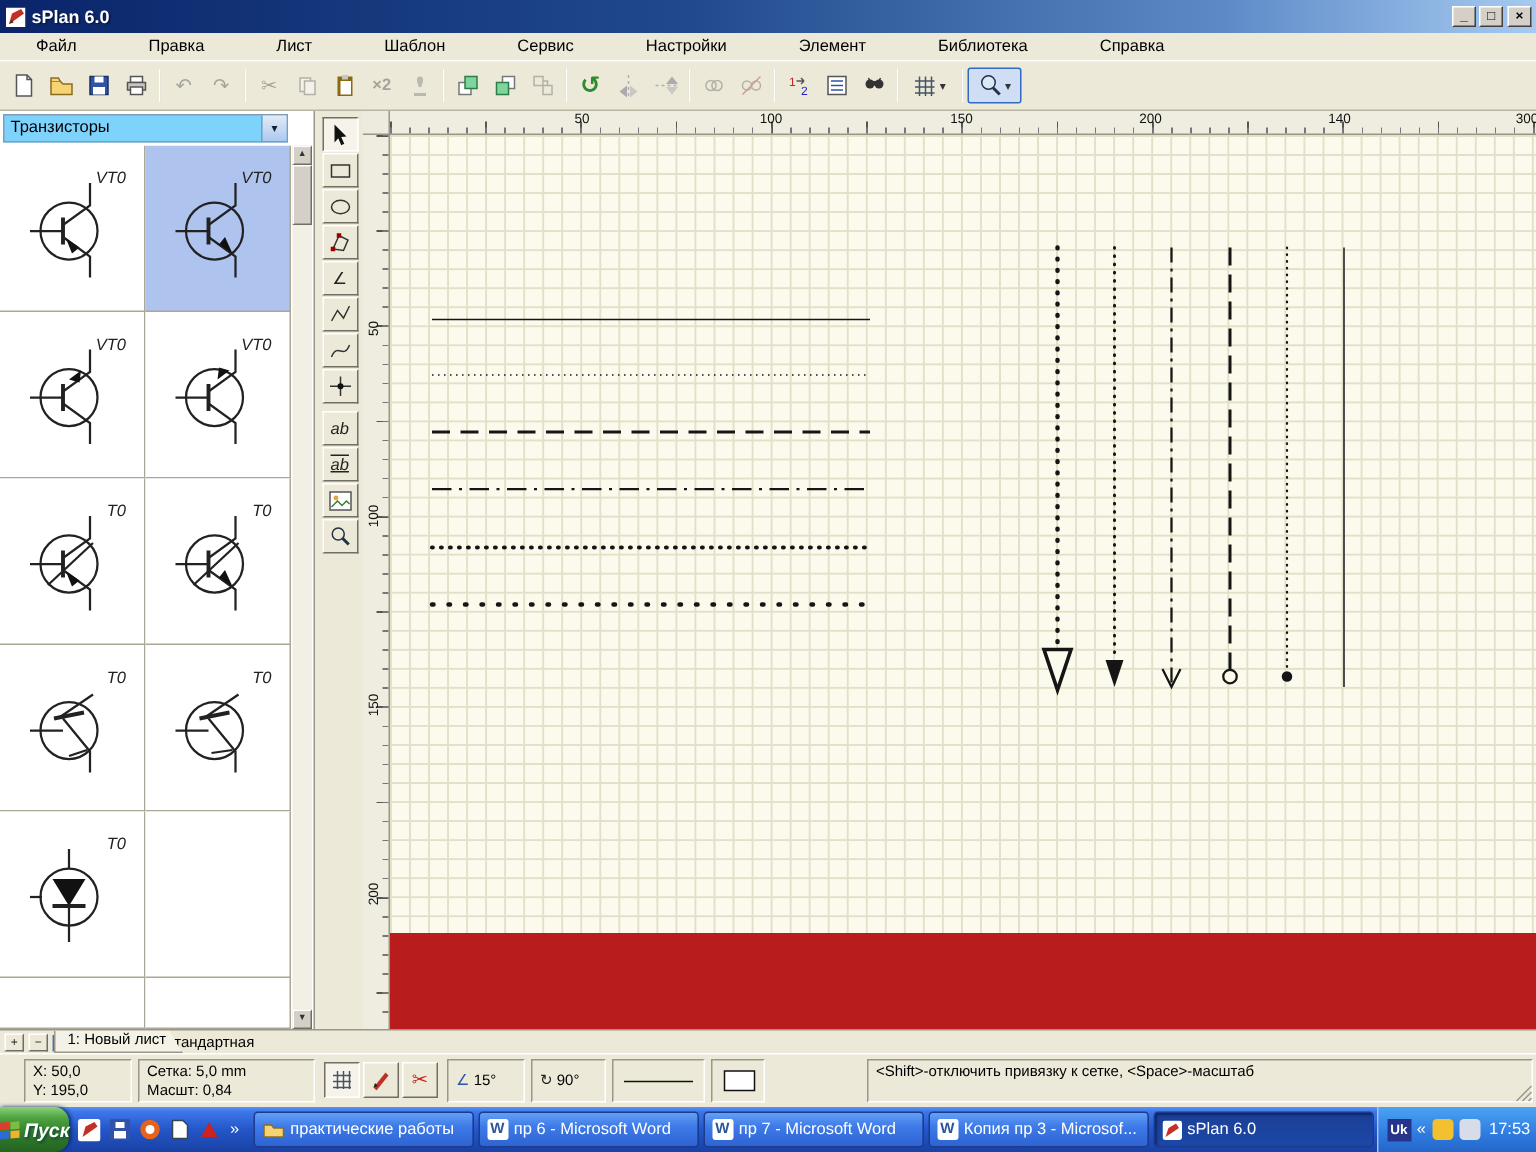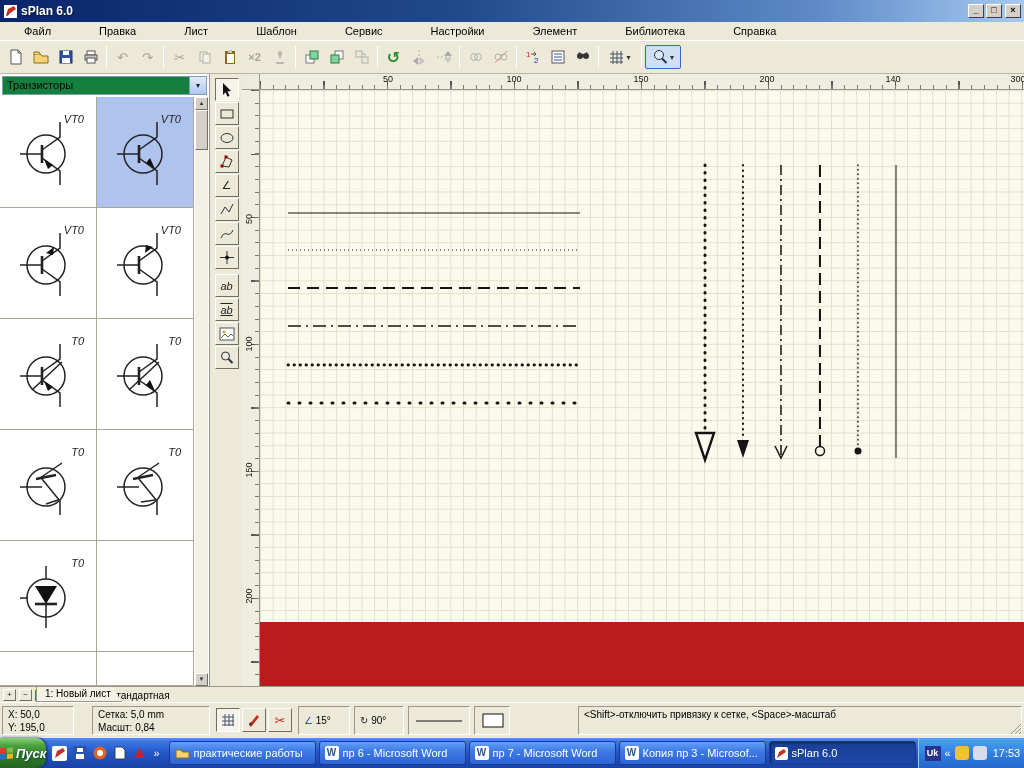--- a/index.html
+++ b/index.html
@@ -33,22 +33,22 @@
   .tb.sel{border:1px solid #316AC5;background:#CFDDF5}
   .tsep{width:1px;height:22px;background:#ABA796;border-right:1px solid #fff;margin:0 3px}
   .tb svg{display:block}
   .caret{font-size:8px;color:#333}
 
   
   .main{position:absolute;left:0;top:74px;width:1024px;height:612px;background:#ECE9D8}
 
   
   .libpanel{position:absolute;left:0;top:0;width:210px;height:612px;background:#fff;border-right:1px solid #9a9689}
-  .combo{position:absolute;left:2px;top:2px;width:205px;height:19px;display:flex;
-    border:1px solid #7F9DB9;background:#15803d}
+  .combo{position:absolute;left:2px;top:2px;width:190px;height:19px;display:flex;
+    border:1px solid #7F9DB9;background:#7dd3fc}
   .combo .txt{flex:1;padding:2px 4px;overflow:hidden;white-space:nowrap}
   .combo .btn{width:17px;background:linear-gradient(#E3EBF6,#AEC8F0);border-left:1px solid #7F9DB9;
     display:flex;align-items:center;justify-content:center;font-size:8px;color:#123}
   .libgrid{position:absolute;left:0;top:23px;width:196px;height:589px;overflow:hidden;background:#fff}
   .cell{position:absolute;width:97px;height:111px;border-right:1px solid #ABA796;border-bottom:1px solid #ABA796;
     background:#fff;display:flex;align-items:center;justify-content:center}
   .cell.sel{background:#AFC3EF}
   .cell .cl{position:absolute;top:16px;right:12px;font-style:italic;font-size:11px;color:#222}
   .tsym{stroke:#222;stroke-width:1.5;fill:none}
   .tsym .f{fill:#111;stroke:none}
@@ -542,21 +542,21 @@
       <svg width="14" height="12">
         <path d="M1 6l6-5 6 5-6 5z" fill="#3A6BC4" stroke="#23407A"></path>
           <path d="M4 6l3-2.5L10 6 7 8.5z" fill="#C43027"></path>
         </svg>
       <span>Стандартная</span>
     </div>
     <div class="sheettab">1: Новый лист</div>
   </div>
 
   <div class="statusbar">
-    <div class="sbox" style="left:2px;width:72px">
+    <div class="sbox" style="left:16px;width:72px">
       <div>X: 50,0</div>
       <div>Y: 195,0</div>
     </div>
     <div class="sbox" style="left:92px;width:118px">
       <div>Сетка:  5,0 mm</div>
       <div>Масшт:  0,84</div>
     </div>
     <div class="sbtn pressed" style="left:216px">
       <svg width="14" height="14">
           <path d="M1 4h12M1 8h12M1 12h12M4 1v12M8 1v12M12 1v12" stroke="#456" fill="none"></path>

